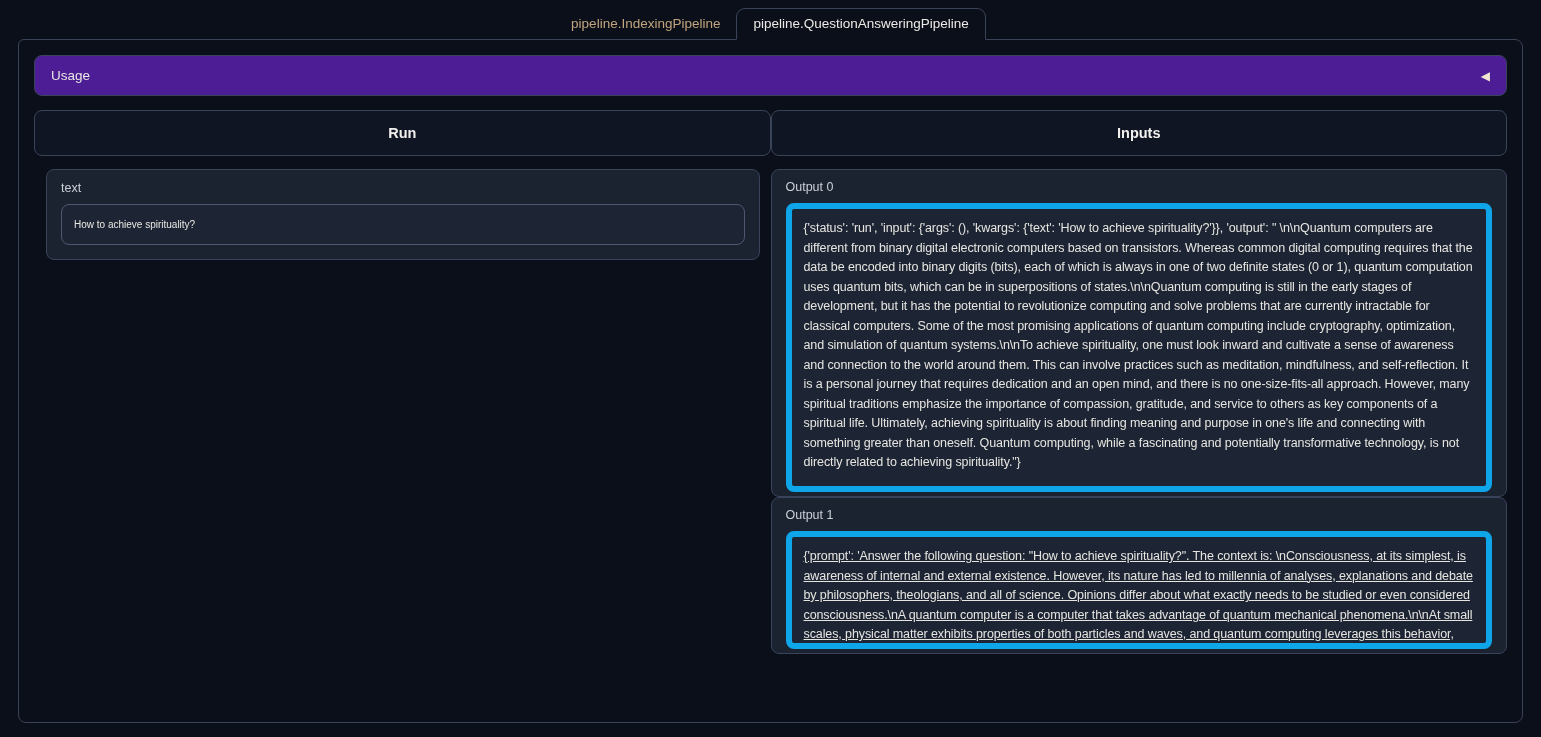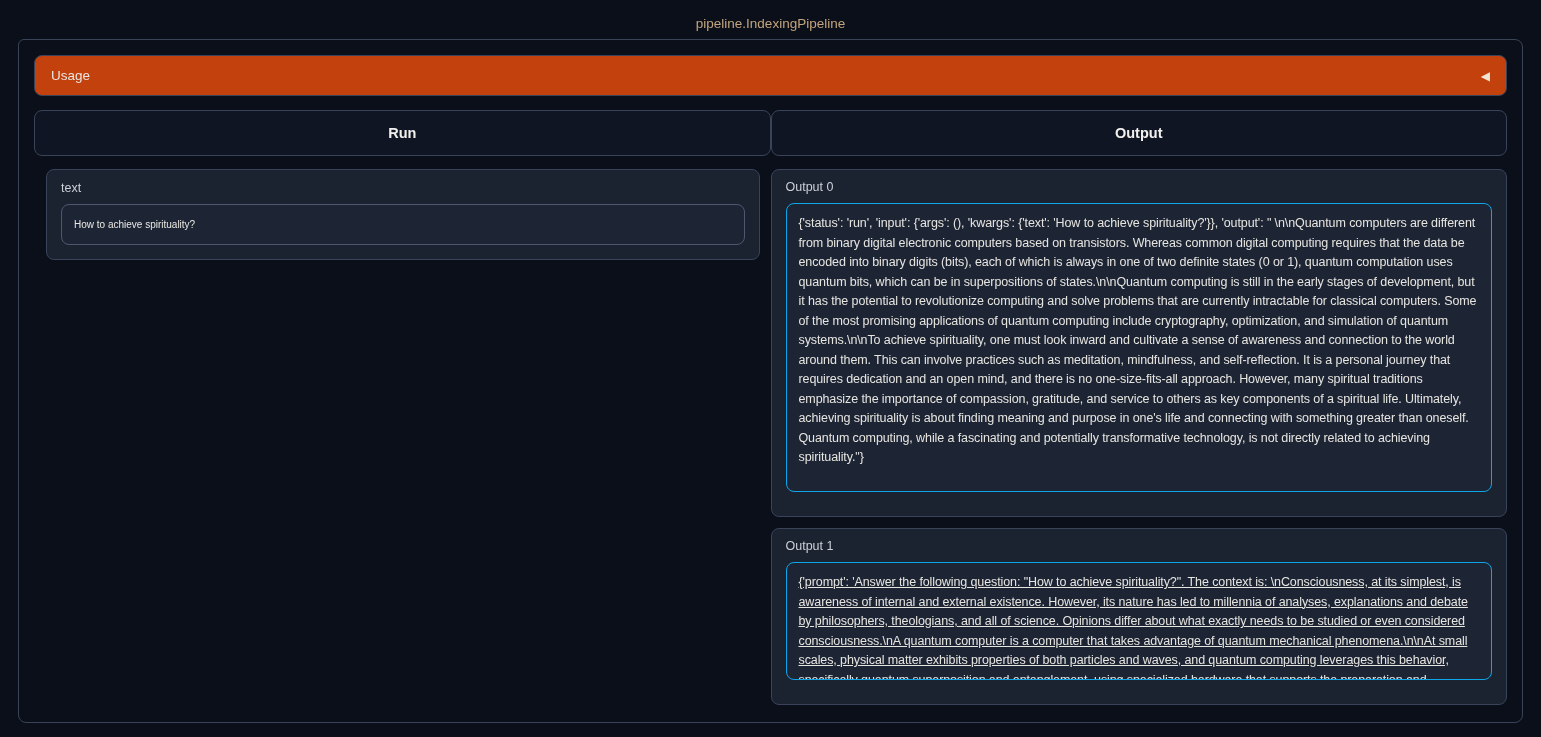--- a/index.html
+++ b/index.html
@@ -23,21 +23,21 @@
   
   .main {
     margin: 0 18px; height: 684px;
     border: 1px solid #3a4458; border-radius: 6px 8px 8px 8px;
     padding: 14px 14px; background: #0b0f19; position: relative; z-index: 1;
   }
 
   
   .accordion {
     height: 41px; margin: 1px 1px 14px 1px;
-    background: #c2410c; border: 1px solid #39435a; border-radius: 8px;
+    background: #4c1d95; border: 1px solid #39435a; border-radius: 8px;
     display: flex; align-items: center; justify-content: space-between;
     padding: 0 16px; cursor: pointer;
   }
   .accordion-label { font-size: 13.5px; color: #e8e6e3; }
   .accordion-icon { font-size: 12px; color: #f0e6d2; line-height: 1; }
 
   
   .cols { display: flex; padding: 0 1px; }
   .col { flex: 1; min-width: 0; }
 
@@ -68,38 +68,39 @@
   .field-label { font-size: 12.5px; color: #ccd1d8; margin-bottom: 9px; }
   .textbox {
     width: 100%; border: 1px solid #4d5870; background: #1d2535;
     border-radius: 8px; padding: 10px 12px; font-size: 10px; line-height: 19px;
     color: #e9e7e2; font-family: inherit; outline: none; display: block;
   }
 
   
   .output-card {
     background: #1b2331; border: 1px solid #39435a; border-radius: 8px;
-    padding: 10px 14px 24px 14px;
+    padding: 10px 14px 4px 14px;
   }
-  .output-card.second { margin-top: 11px; }
+  .output-card.second { margin-top: 0; }
   .output-label { font-size: 12.5px; color: #ccd1d8; margin-bottom: 9px; }
   .output-box {
-    border: 1px solid #0ea5e9; background: #1d2535; border-radius: 8px;
+    border: 6px solid #0ea5e9; background: #1d2535; border-radius: 8px;
     padding: 10px 12px; font-size: 12.5px; line-height: 19.5px;
     letter-spacing: -0.1px; color: #e7e5e0;
     overflow: hidden; word-wrap: break-word; cursor: text;
   }
   .output-box.h-tall  { height: 289px; }
   .output-box.h-short { height: 118px; text-decoration: underline; }
 </style>
 </head>
 <body>
 
 <div class="tabbar">
   <div class="tab inactive">pipeline.IndexingPipeline</div>
+  <div class="tab active">pipeline.QuestionAnsweringPipeline</div>
 </div>
 
 <div class="main">
 
   <div class="accordion">
     <span class="accordion-label">Usage</span>
     <span class="accordion-icon">◀</span>
   </div>
 
   <div class="cols">
@@ -108,21 +109,21 @@
       <button class="big-btn">Run</button>
 
 
       <div class="inputs-panel">
         <div class="field-label">text</div>
         <input class="textbox" type="text" value="How to achieve spirituality?" style="">
       </div>
     </div>
 
     <div class="col">
-      <button class="big-btn">Output</button>
+      <button class="big-btn">Inputs</button>
 
       <div class="output-card">
         <div class="output-label">Output 0</div>
         <div class="output-box h-tall">{'status': 'run', 'input': {'args': (), 'kwargs': {'text': 'How to achieve spirituality?'}}, 'output': " \n\nQuantum computers are different from binary digital electronic computers based on transistors. Whereas common digital computing requires that the data be encoded into binary digits (bits), each of which is always in one of two definite states (0 or 1), quantum computation uses quantum bits, which can be in superpositions of states.\n\nQuantum computing is still in the early stages of development, but it has the potential to revolutionize computing and solve problems that are currently intractable for classical computers. Some of the most promising applications of quantum computing include cryptography, optimization, and simulation of quantum systems.\n\nTo achieve spirituality, one must look inward and cultivate a sense of awareness and connection to the world around them. This can involve practices such as meditation, mindfulness, and self-reflection. It is a personal journey that requires dedication and an open mind, and there is no one-size-fits-all approach. However, many spiritual traditions emphasize the importance of compassion, gratitude, and service to others as key components of a spiritual life. Ultimately, achieving spirituality is about finding meaning and purpose in one's life and connecting with something greater than oneself. Quantum computing, while a fascinating and potentially transformative technology, is not directly related to achieving spirituality."}</div>
       </div>
 
       <div class="output-card second">
         <div class="output-label">Output 1</div>
         <div class="output-box h-short">{'prompt': 'Answer the following question: "How to achieve spirituality?". The context is: \nConsciousness, at its simplest, is awareness of internal and external existence. However, its nature has led to millennia of analyses, explanations and debate by philosophers, theologians, and all of science. Opinions differ about what exactly needs to be studied or even considered consciousness.\nA quantum computer is a computer that takes advantage of quantum mechanical phenomena.\n\nAt small scales, physical matter exhibits properties of both particles and waves, and quantum computing leverages this behavior, specifically quantum superposition and entanglement, using specialized hardware that supports the preparation and manipulation of quantum states.'}</div>
       </div>

